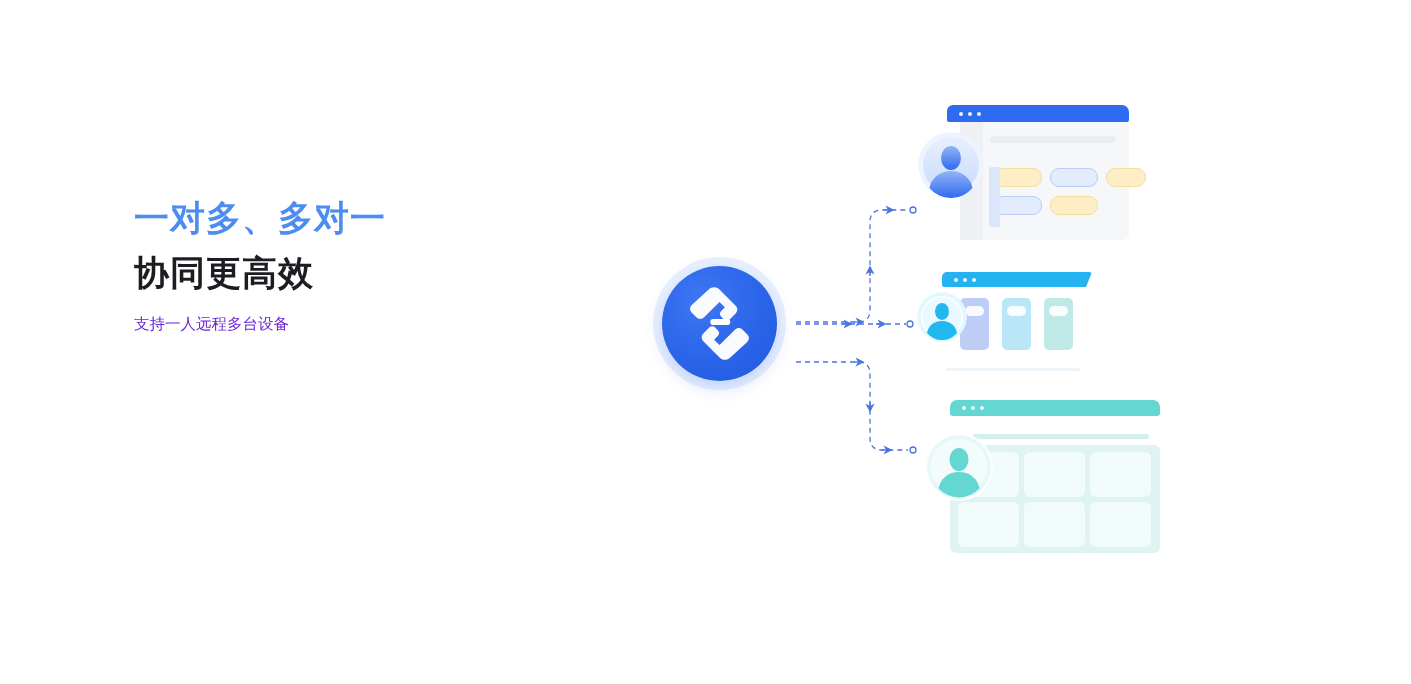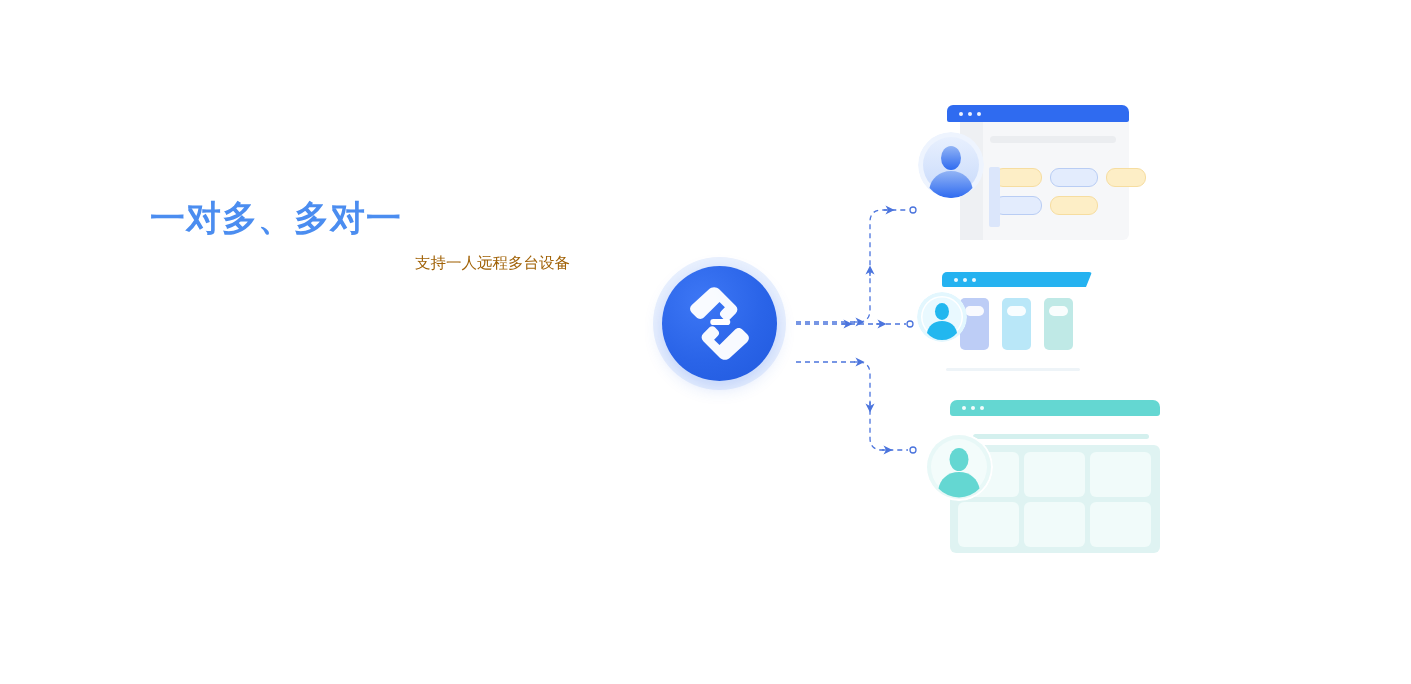--- a/index.html
+++ b/index.html
@@ -16,21 +16,21 @@
     position: relative;
     width: 1411px;
     height: 684px;
     overflow: hidden;
     background: #ffffff;
   }
 
   
   .copy {
     position: absolute;
-    left: 150px;
+    left: 134px;
     top: 200px;
     width: 420px;
   }
   .headline {
     font-size: 35px;
     font-weight: 700;
     letter-spacing: 1px;
     line-height: 1.0;
     margin: 0;
     white-space: nowrap;
@@ -38,25 +38,24 @@
   .headline.line1 {
     color: #4b8df0;
     padding-bottom: 20px;
   }
   .headline.line2 {
     color: #1b1d21;
     padding-bottom: 26px;
   }
   .sub {
     font-size: 15.5px;
-    color: #a16207;
+    color: #6d28d9;
     line-height: 1.0;
     margin: 0 0 22px 0;
     white-space: nowrap;
-    text-align: right;
   }
 
   
   .logo-wrap {
     position: absolute;
     left: 653px;
     top: 257px;
     width: 133px;
     height: 133px;
   }
@@ -256,20 +255,21 @@
     width: 68px; height: 68px;
   }
 </style>
 </head>
 <body>
 
 <div id="stage">
 
   <div class="copy">
     <p class="headline line1">一对多、多对一</p>
+    <p class="headline line2">协同更高效</p>
     <p class="sub">支持一人远程多台设备</p>
   </div>
 
   <div class="logo-wrap">
     <div class="logo-halo"></div>
     <div class="logo-disc"></div>
     <svg class="logo-glyph" viewBox="0 0 100 100">
       <g fill="#ffffff">
         <path d="M50 6 L71 27 C74 30 74 34 71 37 L63 45 C61 47 58 47 56 45 L52 41
                  C50 39 50 36 52 34 L57 29 L50 22 L30 42 C27 45 23 45 20 42

